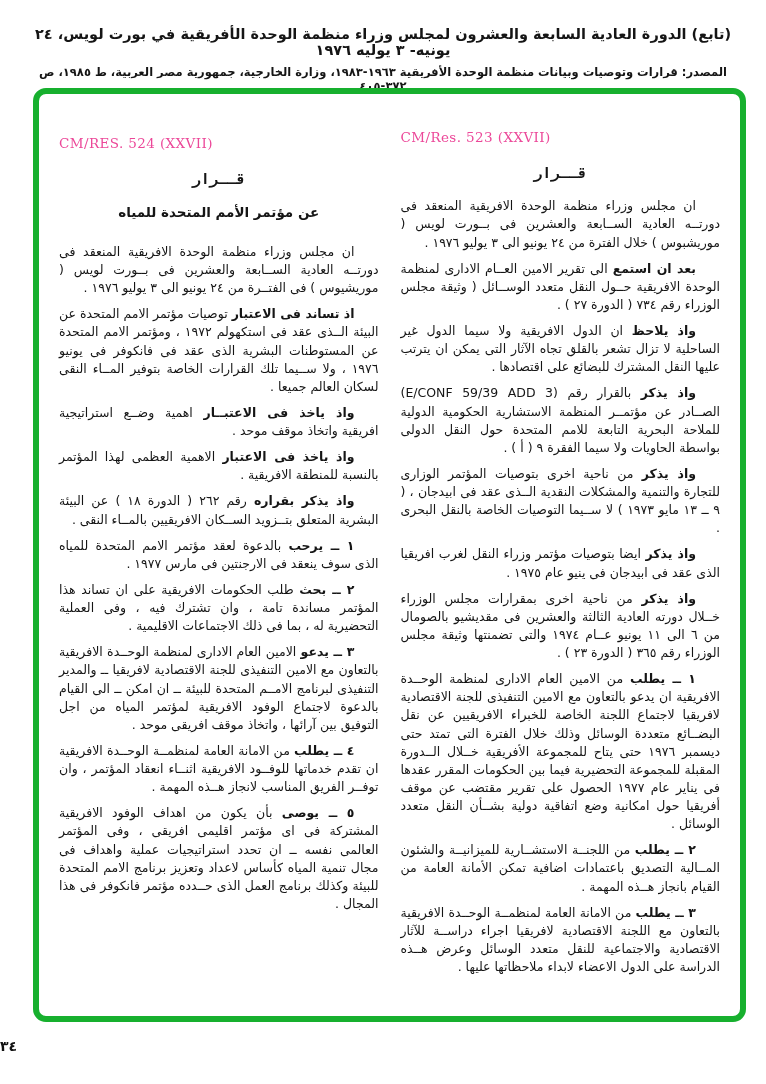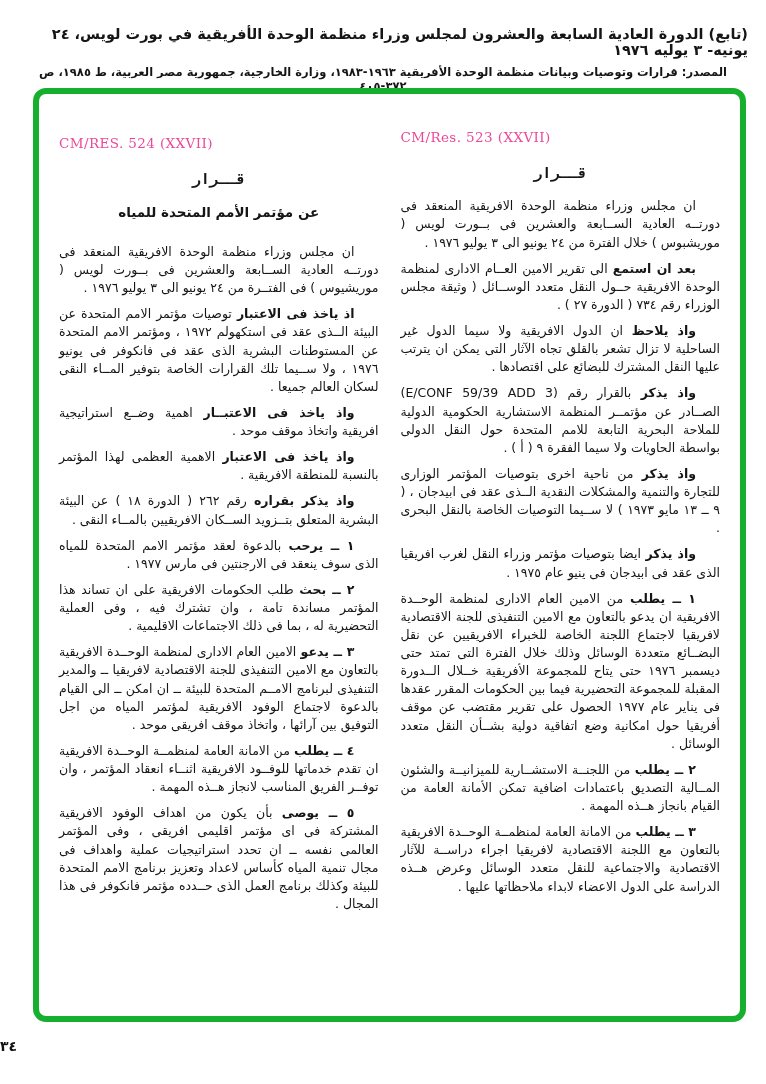--- a/index.html
+++ b/index.html
@@ -21,21 +21,20 @@
     top: 26px;
     left: 18px;
     right: 18px;
     direction: rtl;
     text-align: center;
   }
   .header-line1 {
     font-size: 14.5px;
     font-weight: bold;
     letter-spacing: 0.2px;
-    text-align: right;
   }
   .header-line2 {
     font-size: 11.5px;
     font-weight: bold;
     margin-top: 7px;
   }
   .doc-frame {
     position: absolute;
     left: 33px;
     top: 88px;
@@ -116,31 +115,32 @@
 
       <div class="col col-523">
         <div class="doc-code">CM/Res. 523 (XXVII)</div>
         <div class="doc-title">قــرار</div>
         <p><b></b><span>ان مجلس وزراء منظمة الوحدة الافريقية المنعقد فى دورتــه العادية الســابعة والعشرين فى بــورت لويس ( موريشبوس ) خلال الفترة من ٢٤ يونيو الى ٣ يوليو ١٩٧٦ .</span></p>
         <p><b>بعد ان استمع</b><span> الى تقرير الامين العــام الادارى لمنظمة الوحدة الافريقية حــول النقل متعدد الوســائل ( وثيقة مجلس الوزراء رقم ٧٣٤ ( الدورة ٢٧ ) .</span></p>
         <p><b>واذ يلاحظ</b><span> ان الدول الافريقية ولا سيما الدول غير الساحلية لا تزال تشعر بالقلق تجاه الآثار التى يمكن ان يترتب عليها النقل المشترك للبضائع على اقتصادها .</span></p>
         <p><b>واذ يذكر</b><span> بالقرار رقم (E/CONF 59/39 ADD 3) الصــادر عن مؤتمــر المنظمة الاستشارية الحكومية الدولية للملاحة البحرية التابعة للامم المتحدة حول النقل الدولى بواسطة الحاويات ولا سيما الفقرة ٩ ( أ ) .</span></p>
         <p><b>واذ يذكر</b><span> من ناحية اخرى بتوصيات المؤتمر الوزارى للتجارة والتنمية والمشكلات النقدية الــذى عقد فى ابيدجان ، ( ٩ ــ ١٣ مايو ١٩٧٣ ) لا ســيما التوصيات الخاصة بالنقل البحرى .</span></p>
         <p><b>واذ يذكر</b><span> ايضا بتوصيات مؤتمر وزراء النقل لغرب افريقيا الذى عقد فى ابيدجان فى ينيو عام ١٩٧٥ .</span></p>
+        <p><b>واذ يذكر</b><span> من ناحية اخرى بمقرارات مجلس الوزراء خــلال دورته العادية الثالثة والعشرين فى مقديشيو بالصومال من ٦ الى ١١ يونيو عــام ١٩٧٤ والتى تضمنتها وثيقة مجلس الوزراء رقم ٣٦٥ ( الدورة ٢٣ ) .</span></p>
         <p><b>١ ــ يطلب</b><span> من الامين العام الادارى لمنظمة الوحــدة الافريقية ان يدعو بالتعاون مع الامين التنفيذى للجنة الاقتصادية لافريقيا لاجتماع اللجنة الخاصة للخبراء الافريقيين عن نقل البضــائع متعددة الوسائل وذلك خلال الفترة التى تمتد حتى ديسمبر ١٩٧٦ حتى يتاح للمجموعة الأفريقية خــلال الــدورة المقبلة للمجموعة التحضيرية فيما بين الحكومات المقرر عقدها فى يناير عام ١٩٧٧ الحصول على تقرير مقتضب عن موقف أفريقيا حول امكانية وضع اتفاقية دولية بشــأن النقل متعدد الوسائل .</span></p>
         <p><b>٢ ــ يطلب</b><span> من اللجنــة الاستشــارية للميزانيــة والشئون المــالية التصديق باعتمادات اضافية تمكن الأمانة العامة من القيام بانجاز هــذه المهمة .</span></p>
         <p><b>٣ ــ يطلب</b><span> من الامانة العامة لمنظمــة الوحــدة الافريقية بالتعاون مع اللجنة الاقتصادية لافريقيا اجراء دراســة للآثار الاقتصادية والاجتماعية للنقل متعدد الوسائل وعرض هــذه الدراسة على الدول الاعضاء لابداء ملاحظاتها عليها .</span></p>
       </div>
 
       <div class="col col-524">
         <div class="doc-code">CM/RES. 524 (XXVII)</div>
         <div class="doc-title">قــرار</div>
         <div class="doc-subtitle">عن مؤتمر الأمم المتحدة للمياه</div>
         <p><b></b><span>ان مجلس وزراء منظمة الوحدة الافريقية المنعقد فى دورتــه العادية الســابعة والعشرين فى بــورت لويس ( موريشيوس ) فى الفتــرة من ٢٤ يونيو الى ٣ يوليو ١٩٧٦ .</span></p>
-        <p><b>اذ ياخذ فى الاعتبار</b><span> توصيات مؤتمر الامم المتحدة عن البيئة الــذى عقد فى استكهولم ١٩٧٢ ، ومؤتمر الامم المتحدة عن المستوطنات البشرية الذى عقد فى فانكوفر فى يونيو ١٩٧٦ ، ولا ســيما تلك القرارات الخاصة بتوفير المــاء النقى لسكان العالم جميعا .</span></p>
+        <p><b>اذ تساند فى الاعتبار</b><span> توصيات مؤتمر الامم المتحدة عن البيئة الــذى عقد فى استكهولم ١٩٧٢ ، ومؤتمر الامم المتحدة عن المستوطنات البشرية الذى عقد فى فانكوفر فى يونيو ١٩٧٦ ، ولا ســيما تلك القرارات الخاصة بتوفير المــاء النقى لسكان العالم جميعا .</span></p>
         <p><b>واذ ياخذ فى الاعتبــار</b><span> اهمية وضــع استراتيجية افريقية واتخاذ موقف موحد .</span></p>
         <p><b>واذ ياخذ فى الاعتبار</b><span> الاهمية العظمى لهذا المؤتمر بالنسبة للمنطقة الافريقية .</span></p>
         <p><b>واذ يذكر بقراره</b><span> رقم ٢٦٢ ( الدورة ١٨ ) عن البيئة البشرية المتعلق بتــزويد الســكان الافريقيين بالمــاء النقى .</span></p>
         <p><b>١ ــ يرحب</b><span> بالدعوة لعقد مؤتمر الامم المتحدة للمياه الذى سوف ينعقد فى الارجنتين فى مارس ١٩٧٧ .</span></p>
         <p><b>٢ ــ بحث</b><span> طلب الحكومات الافريقية على ان تساند هذا المؤتمر مساندة تامة ، وان تشترك فيه ، وفى العملية التحضيرية له ، بما فى ذلك الاجتماعات الاقليمية .</span></p>
         <p><b>٣ ــ يدعو</b><span> الامين العام الادارى لمنظمة الوحــدة الافريقية بالتعاون مع الامين التنفيذى للجنة الاقتصادية لافريقيا ــ والمدير التنفيذى لبرنامج الامــم المتحدة للبيئة ــ ان امكن ــ الى القيام بالدعوة لاجتماع الوفود الافريقية لمؤتمر المياه من اجل التوفيق بين آرائها ، واتخاذ موقف افريقى موحد .</span></p>
         <p><b>٤ ــ يطلب</b><span> من الامانة العامة لمنظمــة الوحــدة الافريقية ان تقدم خدماتها للوفــود الافريقية اثنــاء انعقاد المؤتمر ، وان توفــر الفريق المناسب لانجاز هــذه المهمة .</span></p>
         <p><b>٥ ــ يوصى</b><span> بأن يكون من اهداف الوفود الافريقية المشتركة فى اى مؤتمر اقليمى افريقى ، وفى المؤتمر العالمى نفسه ــ ان تحدد استراتيجيات عملية واهداف فى مجال تنمية المياه كأساس لاعداد وتعزيز برنامج الامم المتحدة للبيئة وكذلك برنامج العمل الذى حــدده مؤتمر فانكوفر فى هذا المجال .</span></p>
       </div>
 

